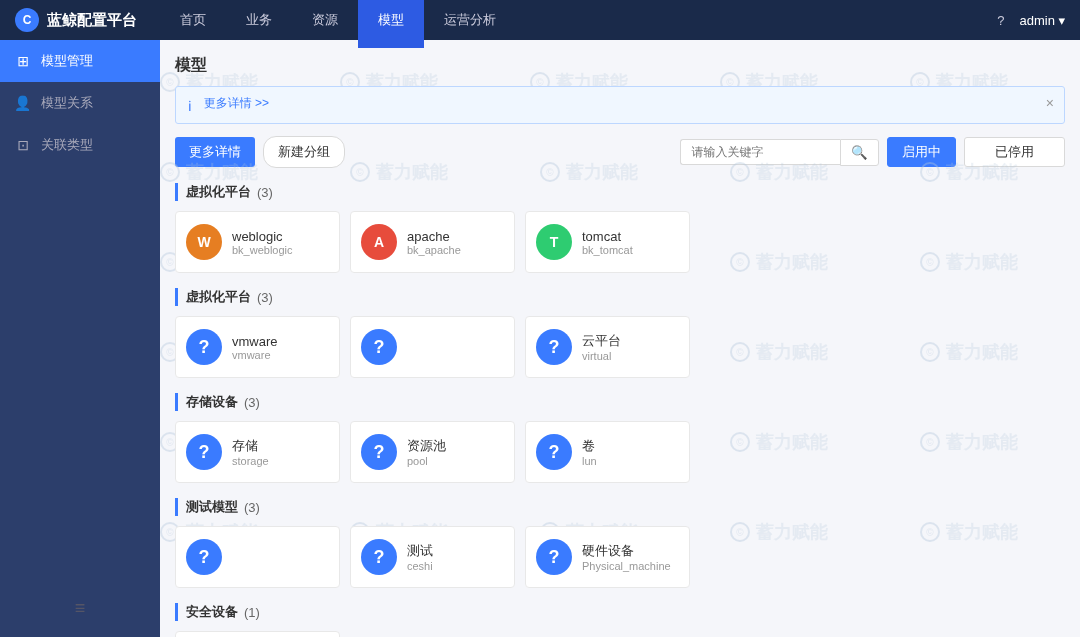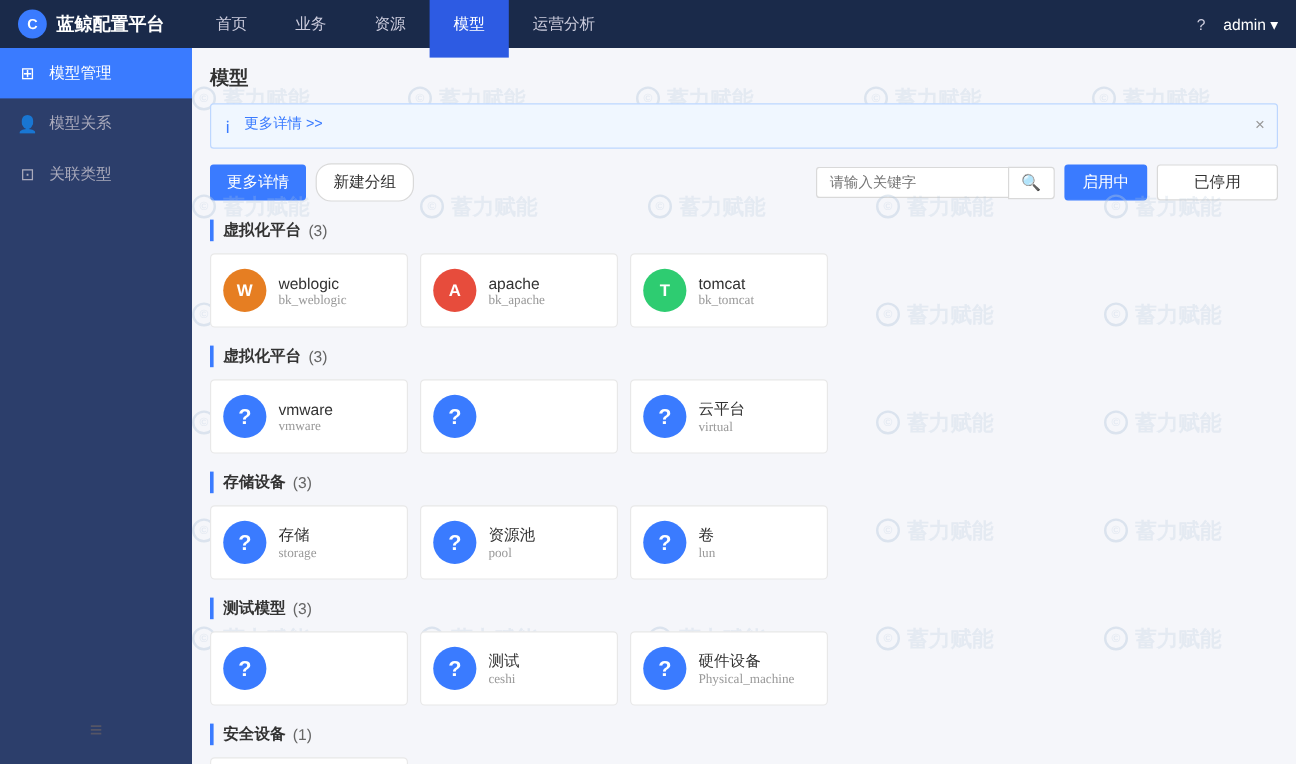--- a/index.html
+++ b/index.html
@@ -279,21 +279,20 @@
       white-space: nowrap;
       overflow: hidden;
       text-overflow: ellipsis;
     }
     .model-id {
       font-size: 11px;
       color: #999;
       white-space: nowrap;
       overflow: hidden;
       text-overflow: ellipsis;
-      font-family: Liberation Serif, serif;
     }
 
     
     .content::-webkit-scrollbar { width: 6px; }
     .content::-webkit-scrollbar-track { background: #f1f1f1; }
     .content::-webkit-scrollbar-thumb { background: #ccc; border-radius: 3px; }
 
     
     .watermark-container {
       position: absolute;

